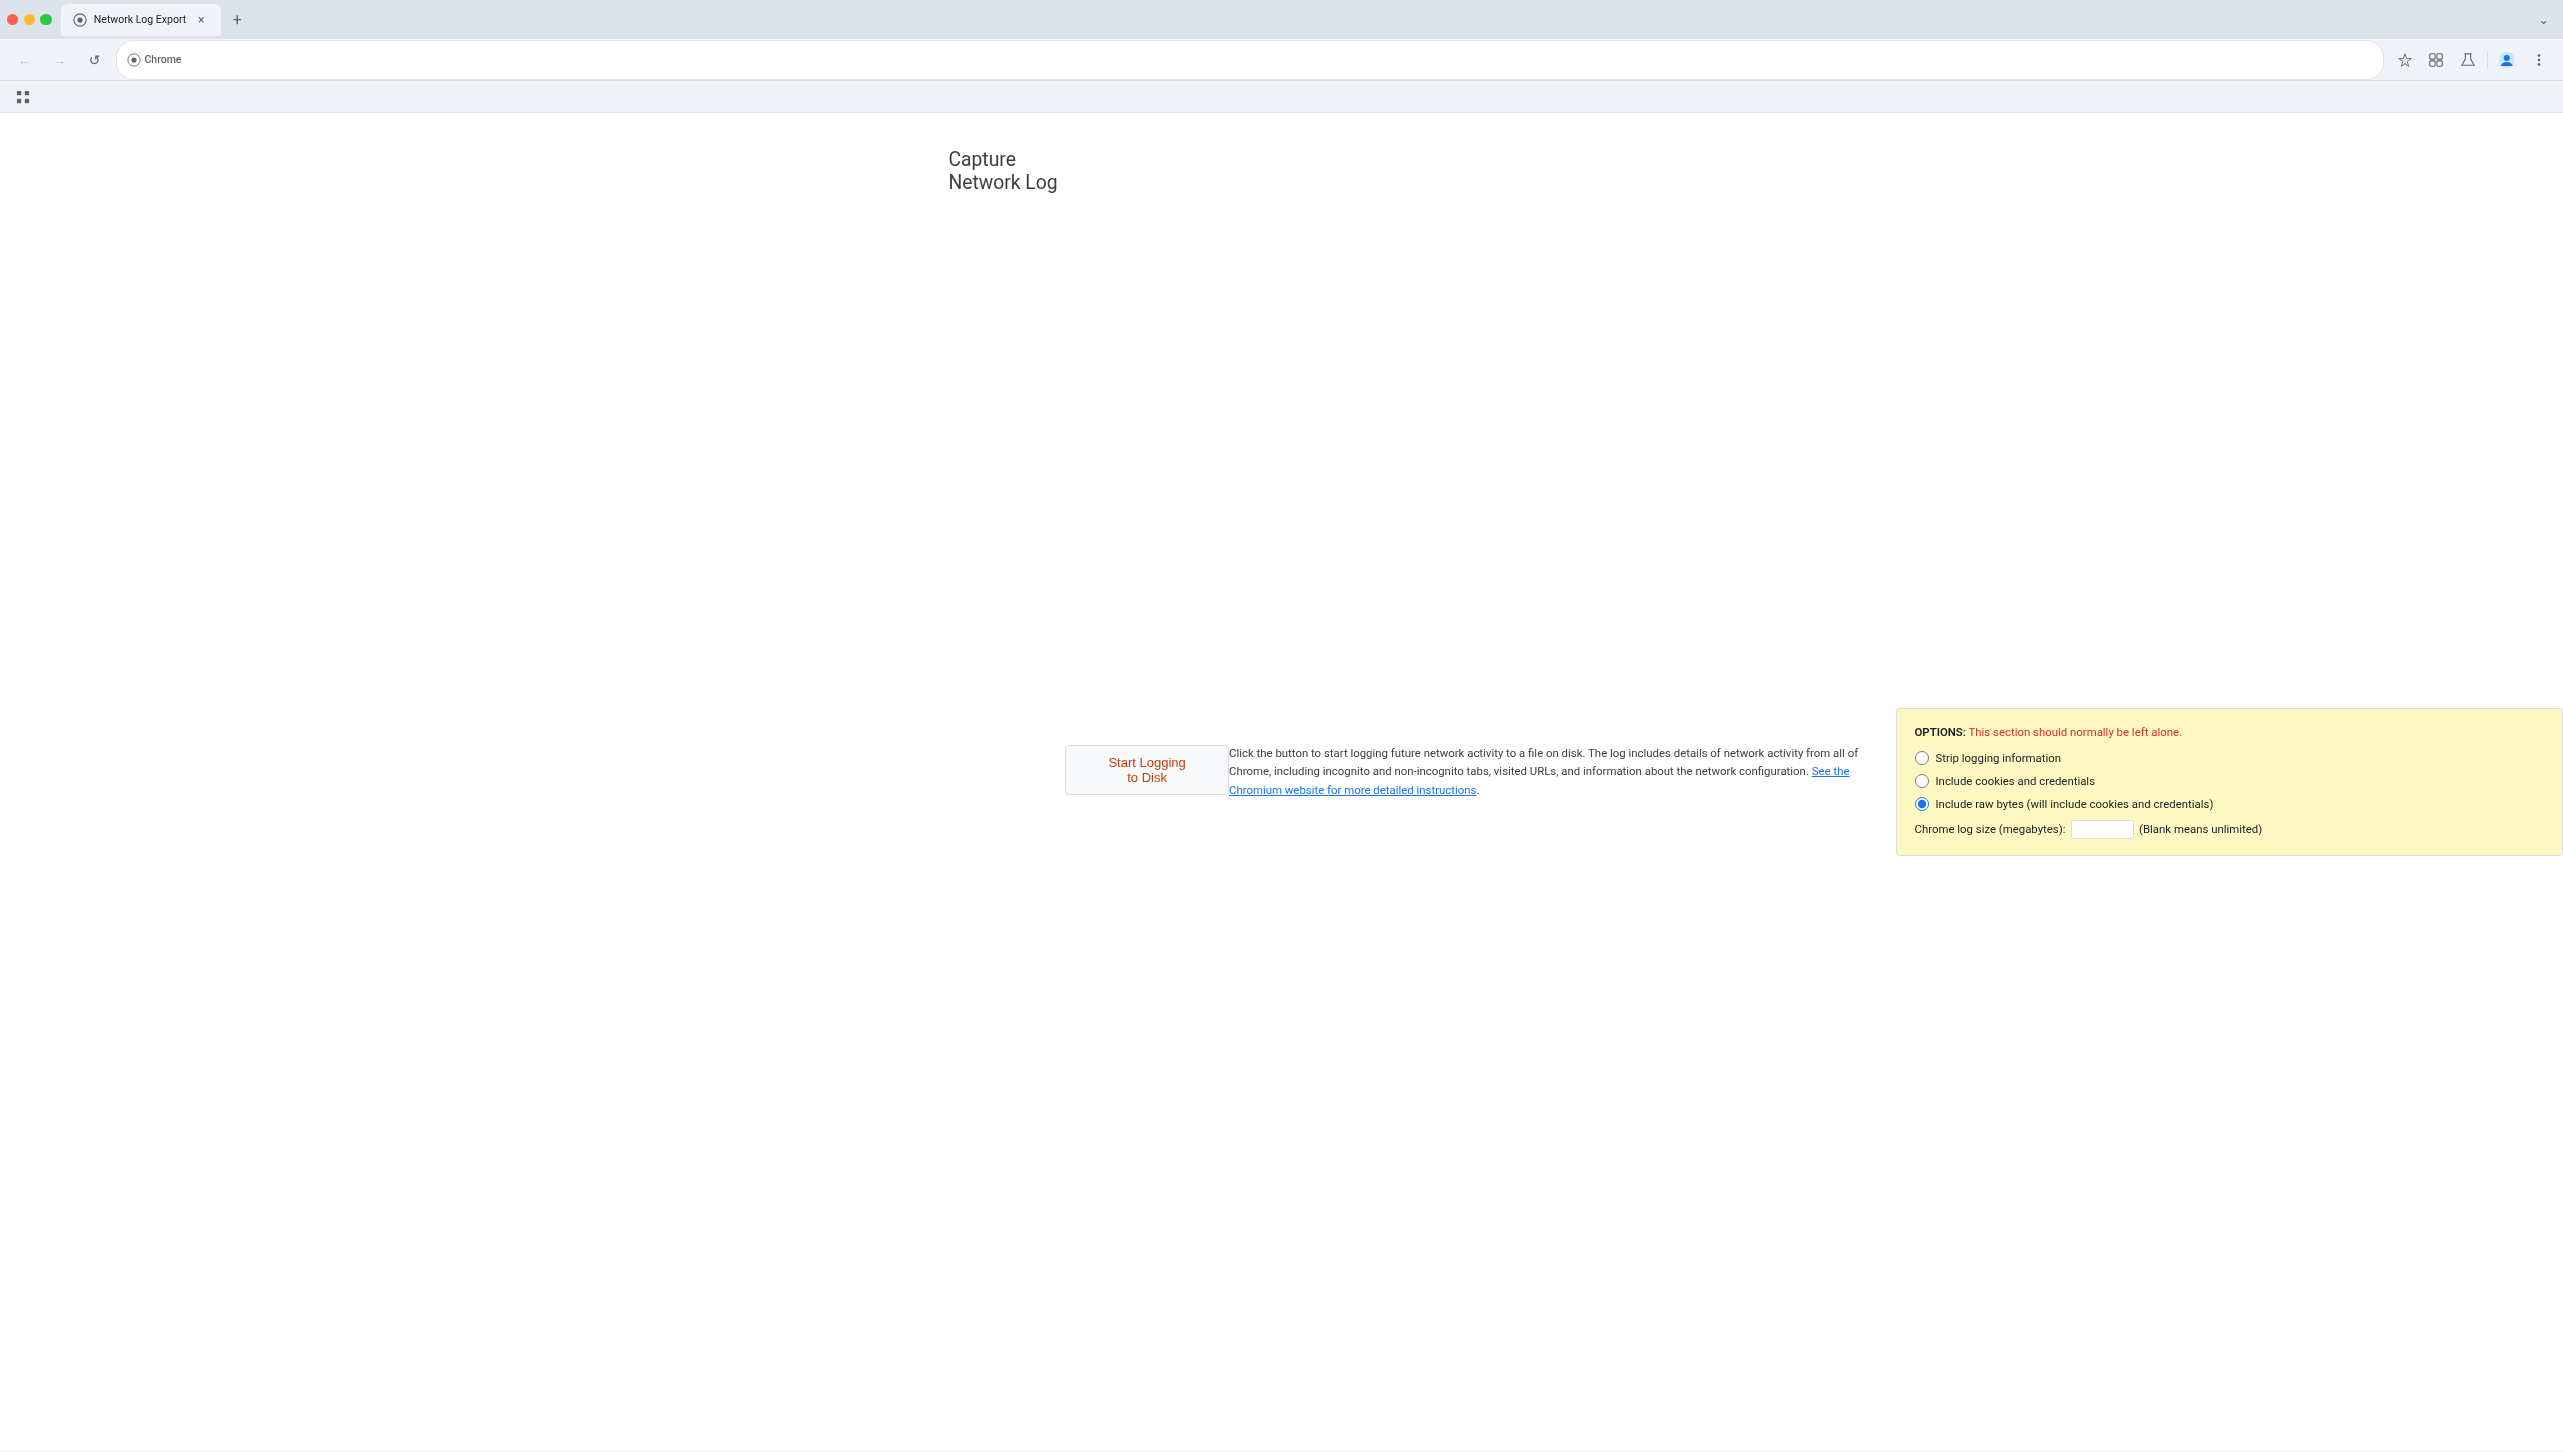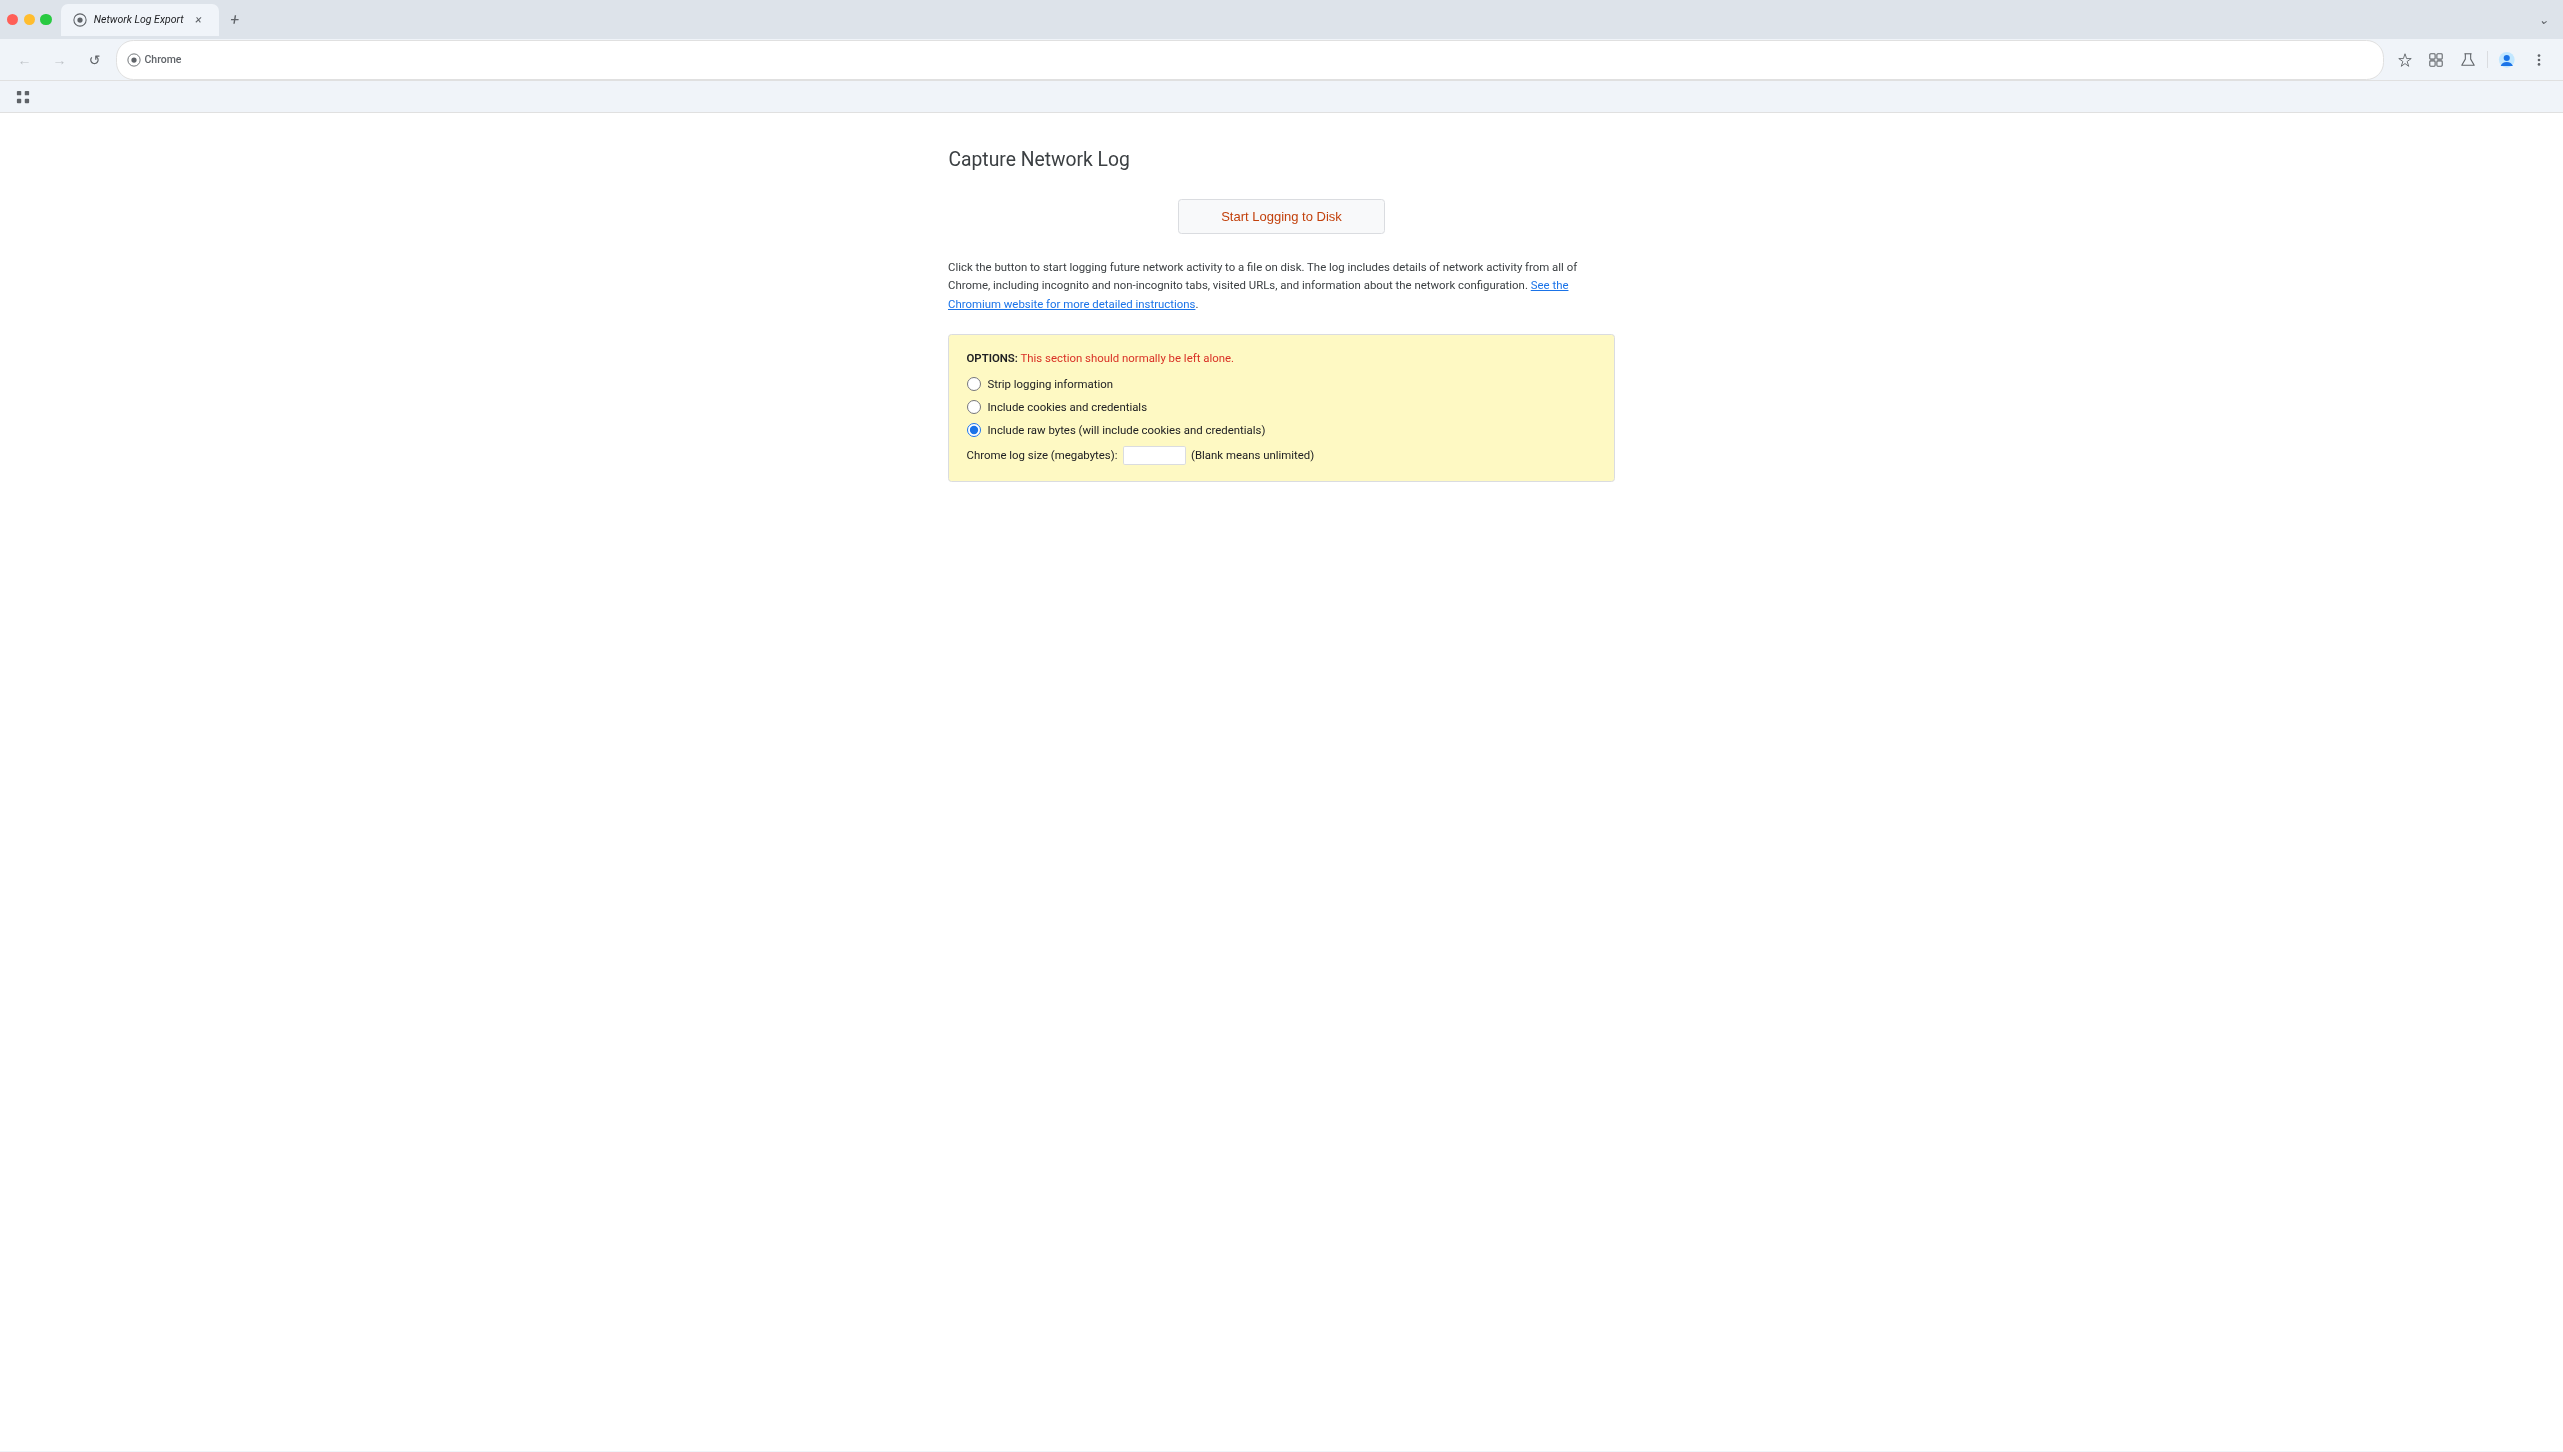--- a/index.html
+++ b/index.html
@@ -12,21 +12,20 @@
     }
 
     
     .title-bar {
       background: #dde3ea;
       height: 39px;
       display: flex;
       align-items: center;
       padding: 8px 7px;
       gap: 5.3px;
-      font-style: italic;
     }
 
     .traffic-lights {
       display: flex;
       gap: 5.3px;
       margin-right: 3.5px;
     }
 
     .traffic-light {
       width: 11.4px;
@@ -215,22 +214,22 @@
       color: #5f6368;
       font-size: 12.3px;
     }
 
     
     .page-content {
       background: #fff;
       min-height: calc(100vh - 114px);
       padding: 35px 0;
       display: flex;
-      flex-direction: column;
-      align-items: center;
+      align-items: center;
+      justify-content: space-between;
     }
 
     .page-title {
       font-size: 19.3px;
       font-weight: 400;
       color: #3c4043;
       margin-bottom: 28px;
       align-self: flex-start;
       margin-left: calc(50% - 333px);
     }

